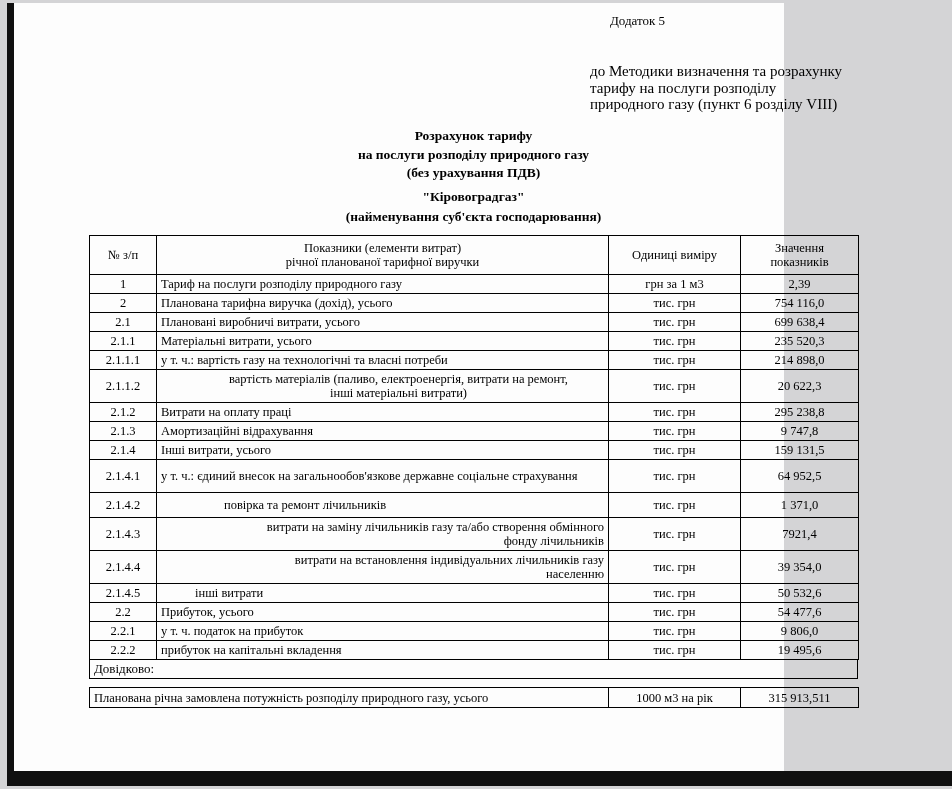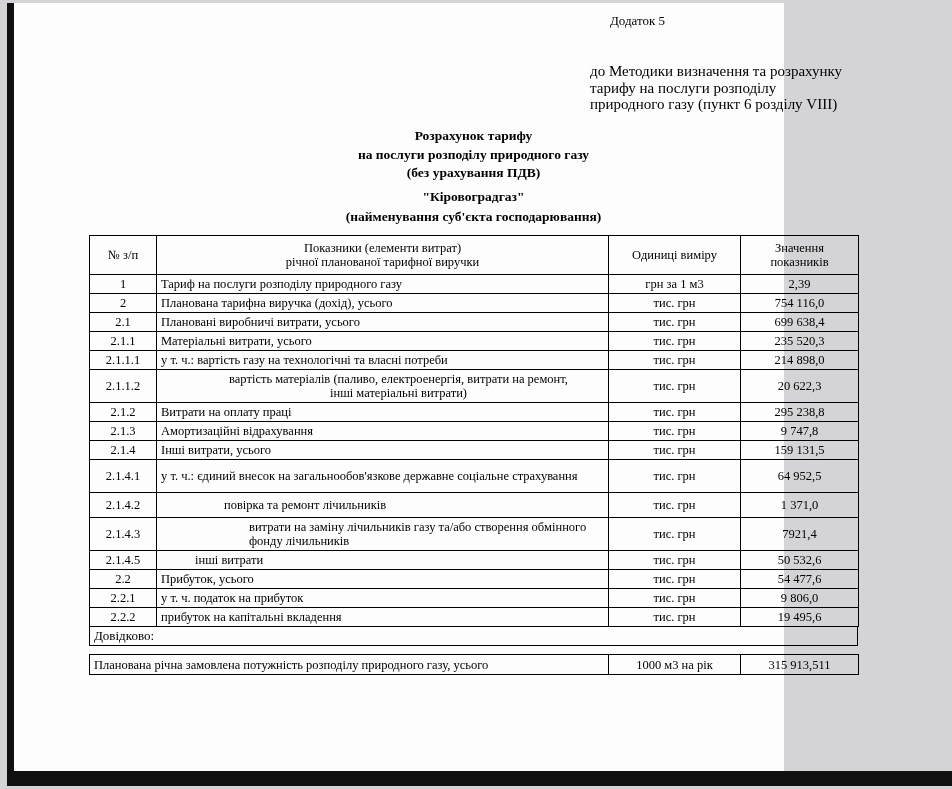--- a/index.html
+++ b/index.html
@@ -51,21 +51,21 @@
     white-space:pre-line; padding:5px 2px;
   }
   .main td { padding:2px 4px; }
   .c-num  { width:67px;  text-align:center; }
   .c-ind  { width:452px; text-align:left; white-space:pre-line; }
   .c-unit { width:132px; text-align:center; }
   .c-val  { width:118px; text-align:center; }
   td.center  { text-align:center;padding-left:36px; }
   td.indent1 { padding-left:38px; }
   td.indent2 { padding-left:67px; }
-  td.indent3 { padding-left:92px; }
+  td.indent3 { padding-left:92px;text-align:right; }
   tr.tall  td { height:33px; }
   tr.tall2 td { height:25px; }
   .dov {
     border:1px solid #000; border-top:none;
     font-size:13px; line-height:14px; padding:2px 4px;
   }
   .ref { margin-top:8px;padding-left:34px; }
   .ref td { padding:2.5px 4px; }
   .c-refind { width:519px; text-align:left; padding-left:7px; }
 </style>
@@ -170,20 +170,26 @@
             <td class="c-val">1 371,0</td>
           </tr>
           <tr>
             <td class="c-num">2.1.4.3</td>
             <td class="c-ind indent3">витрати на заміну лічильників газу та/або створення обмінного
 фонду лічильників</td>
             <td class="c-unit">тис. грн</td>
             <td class="c-val">7921,4</td>
           </tr>
           <tr>
+            <td class="c-num">2.1.4.4</td>
+            <td class="c-ind indent3">витрати на встановлення індивідуальних лічильників газу населенню</td>
+            <td class="c-unit">тис. грн</td>
+            <td class="c-val">39 354,0</td>
+          </tr>
+          <tr>
             <td class="c-num">2.1.4.5</td>
             <td class="c-ind indent1">інші витрати</td>
             <td class="c-unit">тис. грн</td>
             <td class="c-val">50 532,6</td>
           </tr>
           <tr>
             <td class="c-num">2.2</td>
             <td class="c-ind">Прибуток, усього</td>
             <td class="c-unit">тис. грн</td>
             <td class="c-val">54 477,6</td>

